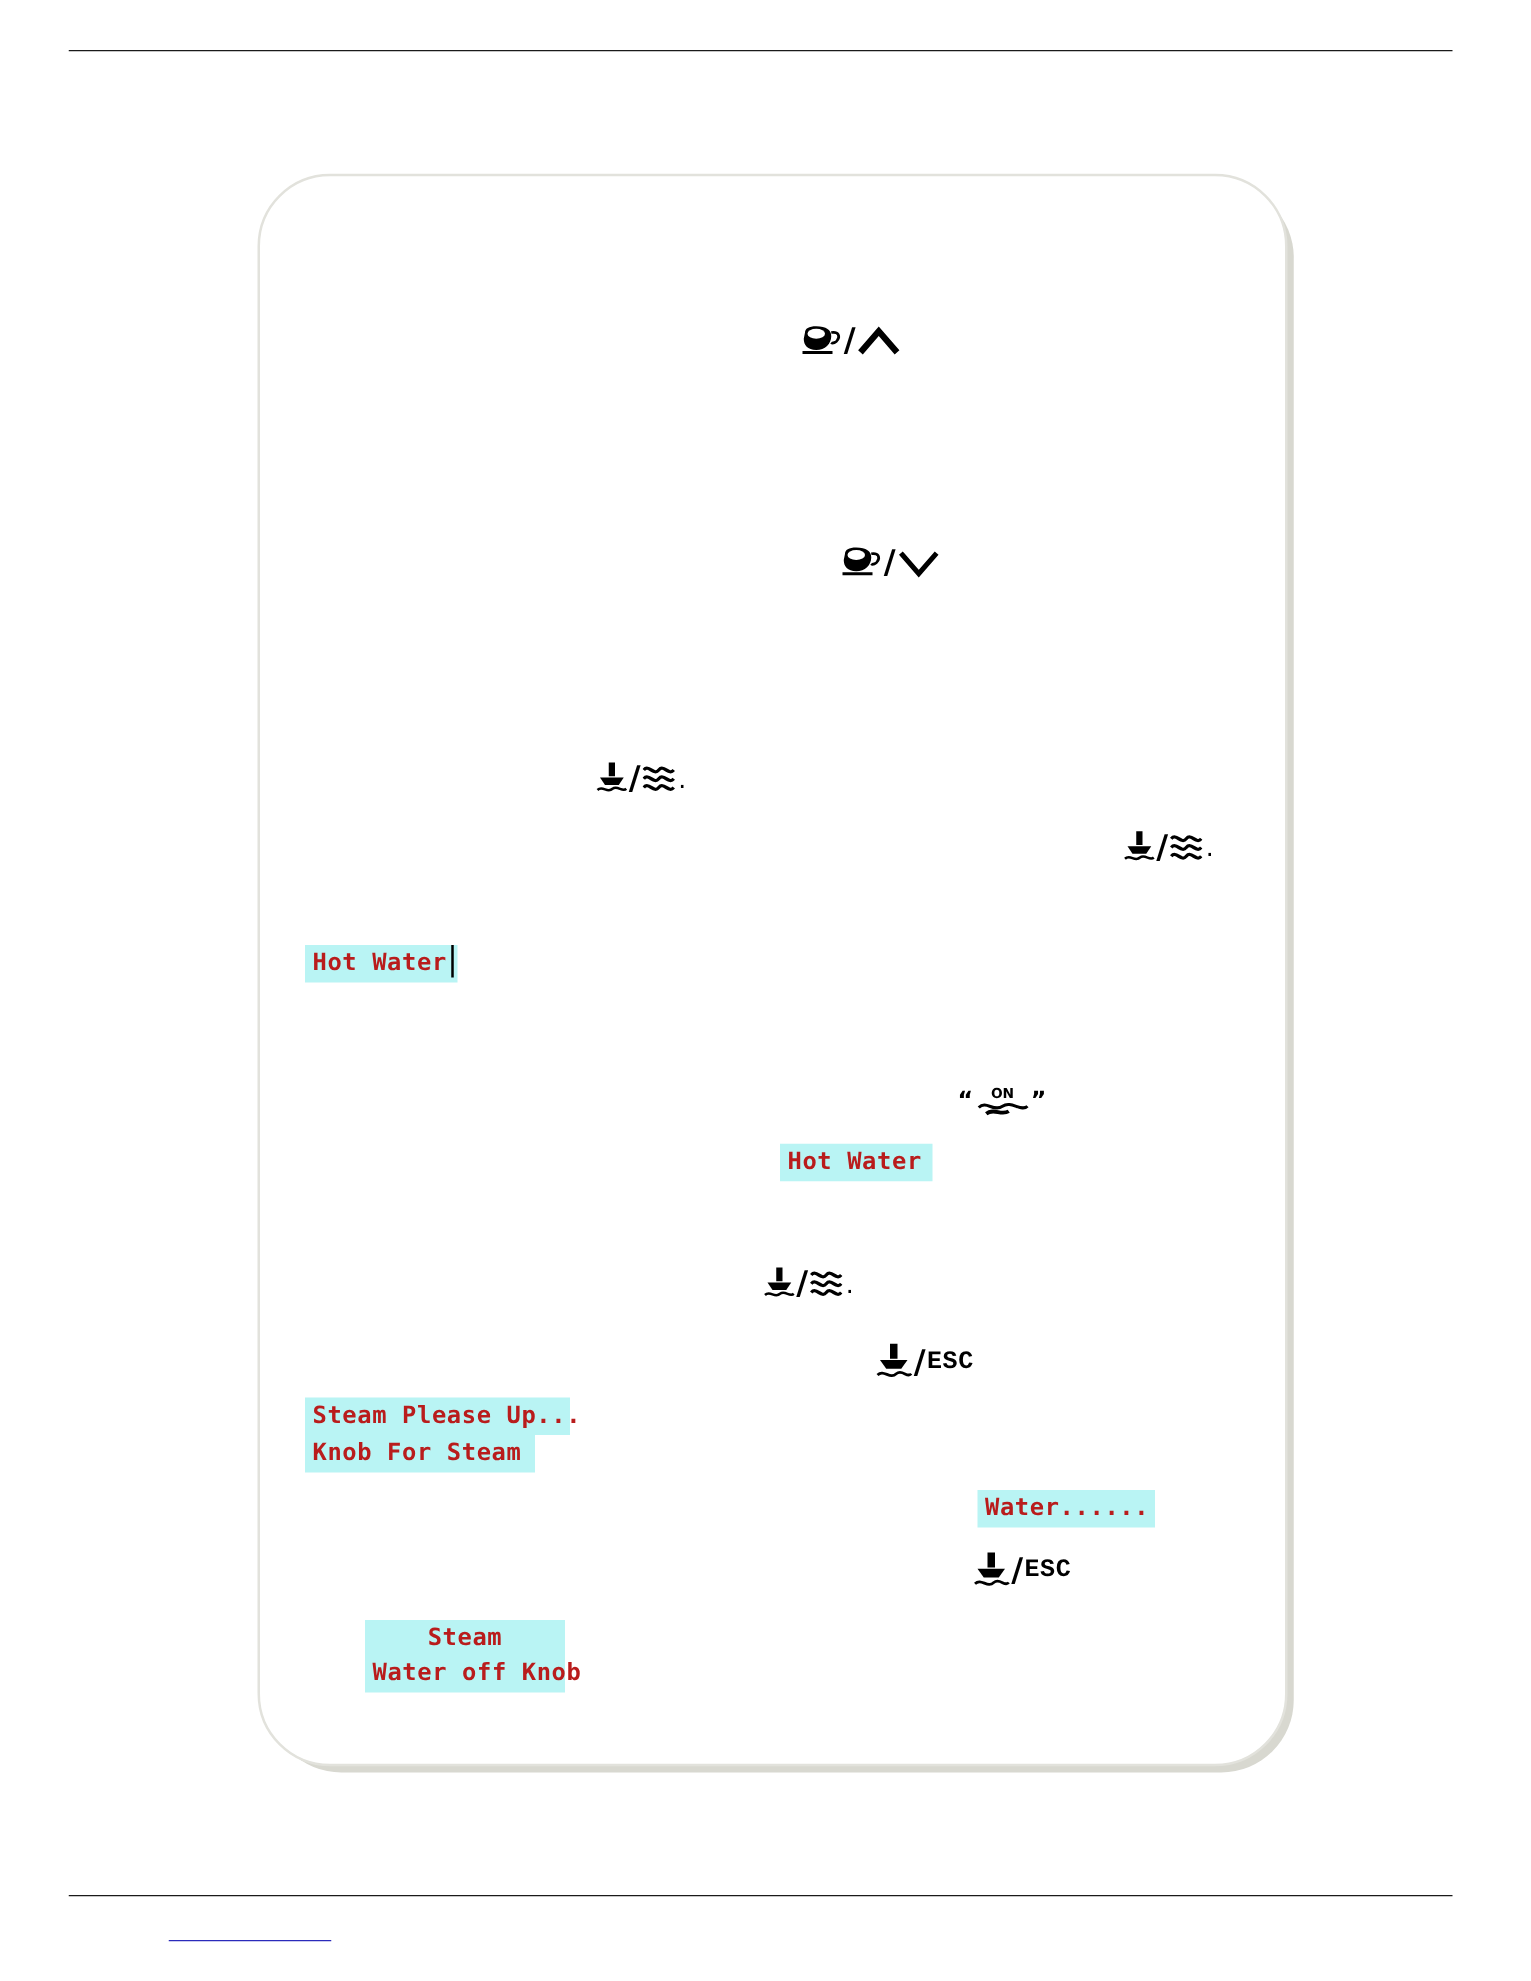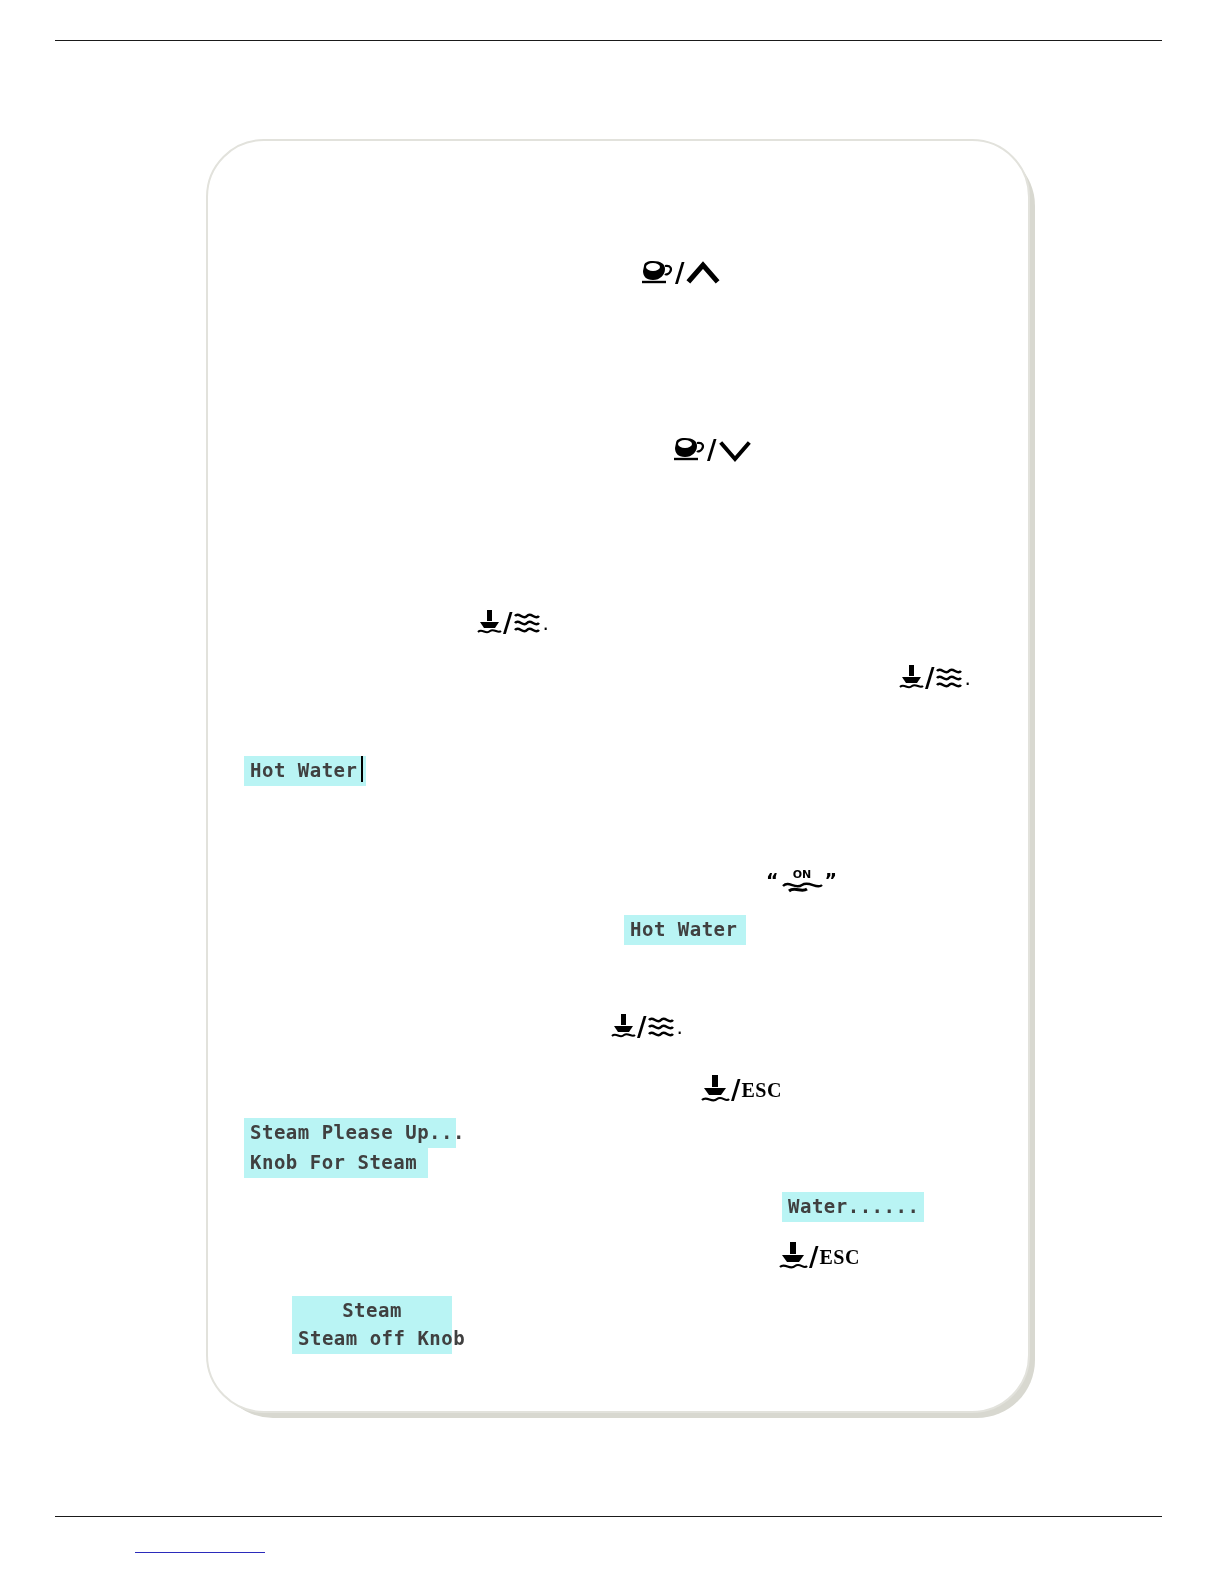--- a/index.html
+++ b/index.html
@@ -56,21 +56,21 @@
     border: 2px solid #e2e2dc;
   }
 
   
   .lcd {
     position: absolute;
     background: #b9f4f4;
     font-family: "DejaVu Sans Mono", monospace;
     font-weight: bold;
     font-size: 19px;
-    color: #404040;
+    color: #b91c1c;
     letter-spacing: 0.5px;
     white-space: pre;
     padding: 3px 6px;
     line-height: 1.25;
   }
   .lcd.center { text-align: center; }
 
   
   .glyph {
     position: absolute;
@@ -80,21 +80,21 @@
     display: flex;
     align-items: center;
   }
   .glyph .sep {
     font-size: 26px;
     font-weight: bold;
     line-height: 1;
     margin: 0 1px;
   }
   .glyph .esc {
-    font-family: Liberation Serif, serif;
+    font-family: Liberation Mono, monospace;
     font-size: 20px;
     font-weight: bold;
     letter-spacing: 0.5px;
     line-height: 1;
   }
   .glyph .dot {
     font-size: 20px;
     line-height: 1;
     margin-left: 3px;
   }
@@ -222,13 +222,13 @@
   <svg width="30" height="34" viewBox="0 0 30 34" aria-hidden="true">
     <rect x="12" y="2" width="6" height="12" fill="#000"></rect>
     <path d="M4 15 H26 L21 22 H9 Z" fill="#000"></path>
     <path d="M2 27 C7 22 12 31 17 26 C22 22 26 30 29 26" fill="none" stroke="#000" stroke-width="2.2"></path>
   </svg>
   <span class="sep">/</span>
   <span class="esc">ESC</span>
 </div>
 
 <div class="lcd center" style="left:292px; top:1296px; width:148px;">Steam</div>
-<div class="lcd center" style="left:292px; top:1324px; width:148px;">Steam off Knob</div>
+<div class="lcd center" style="left:292px; top:1324px; width:148px;">Water off Knob</div>
 
 </body></html>

